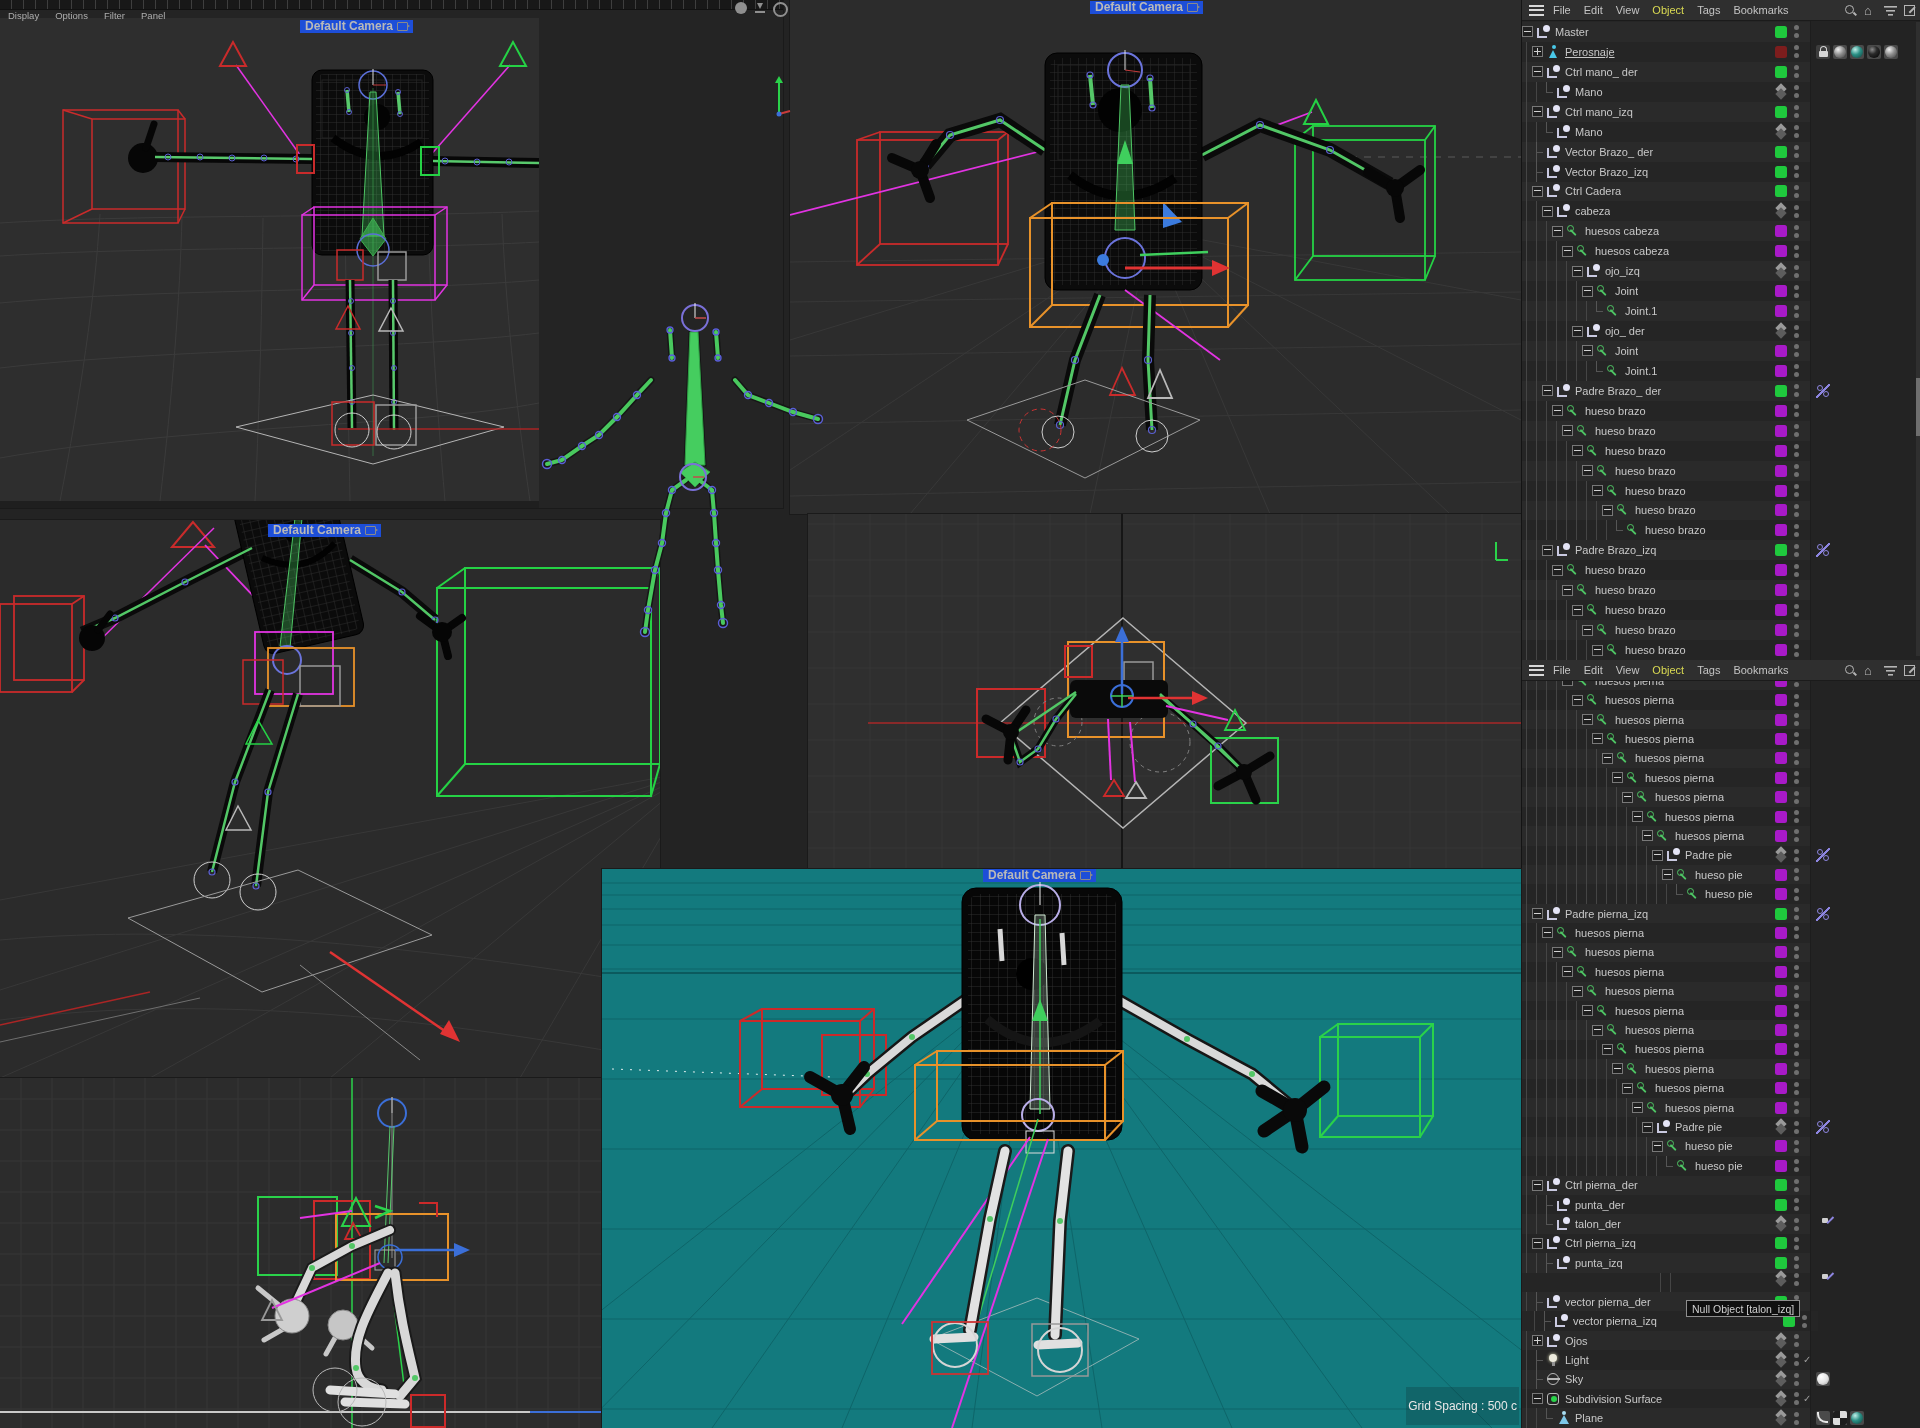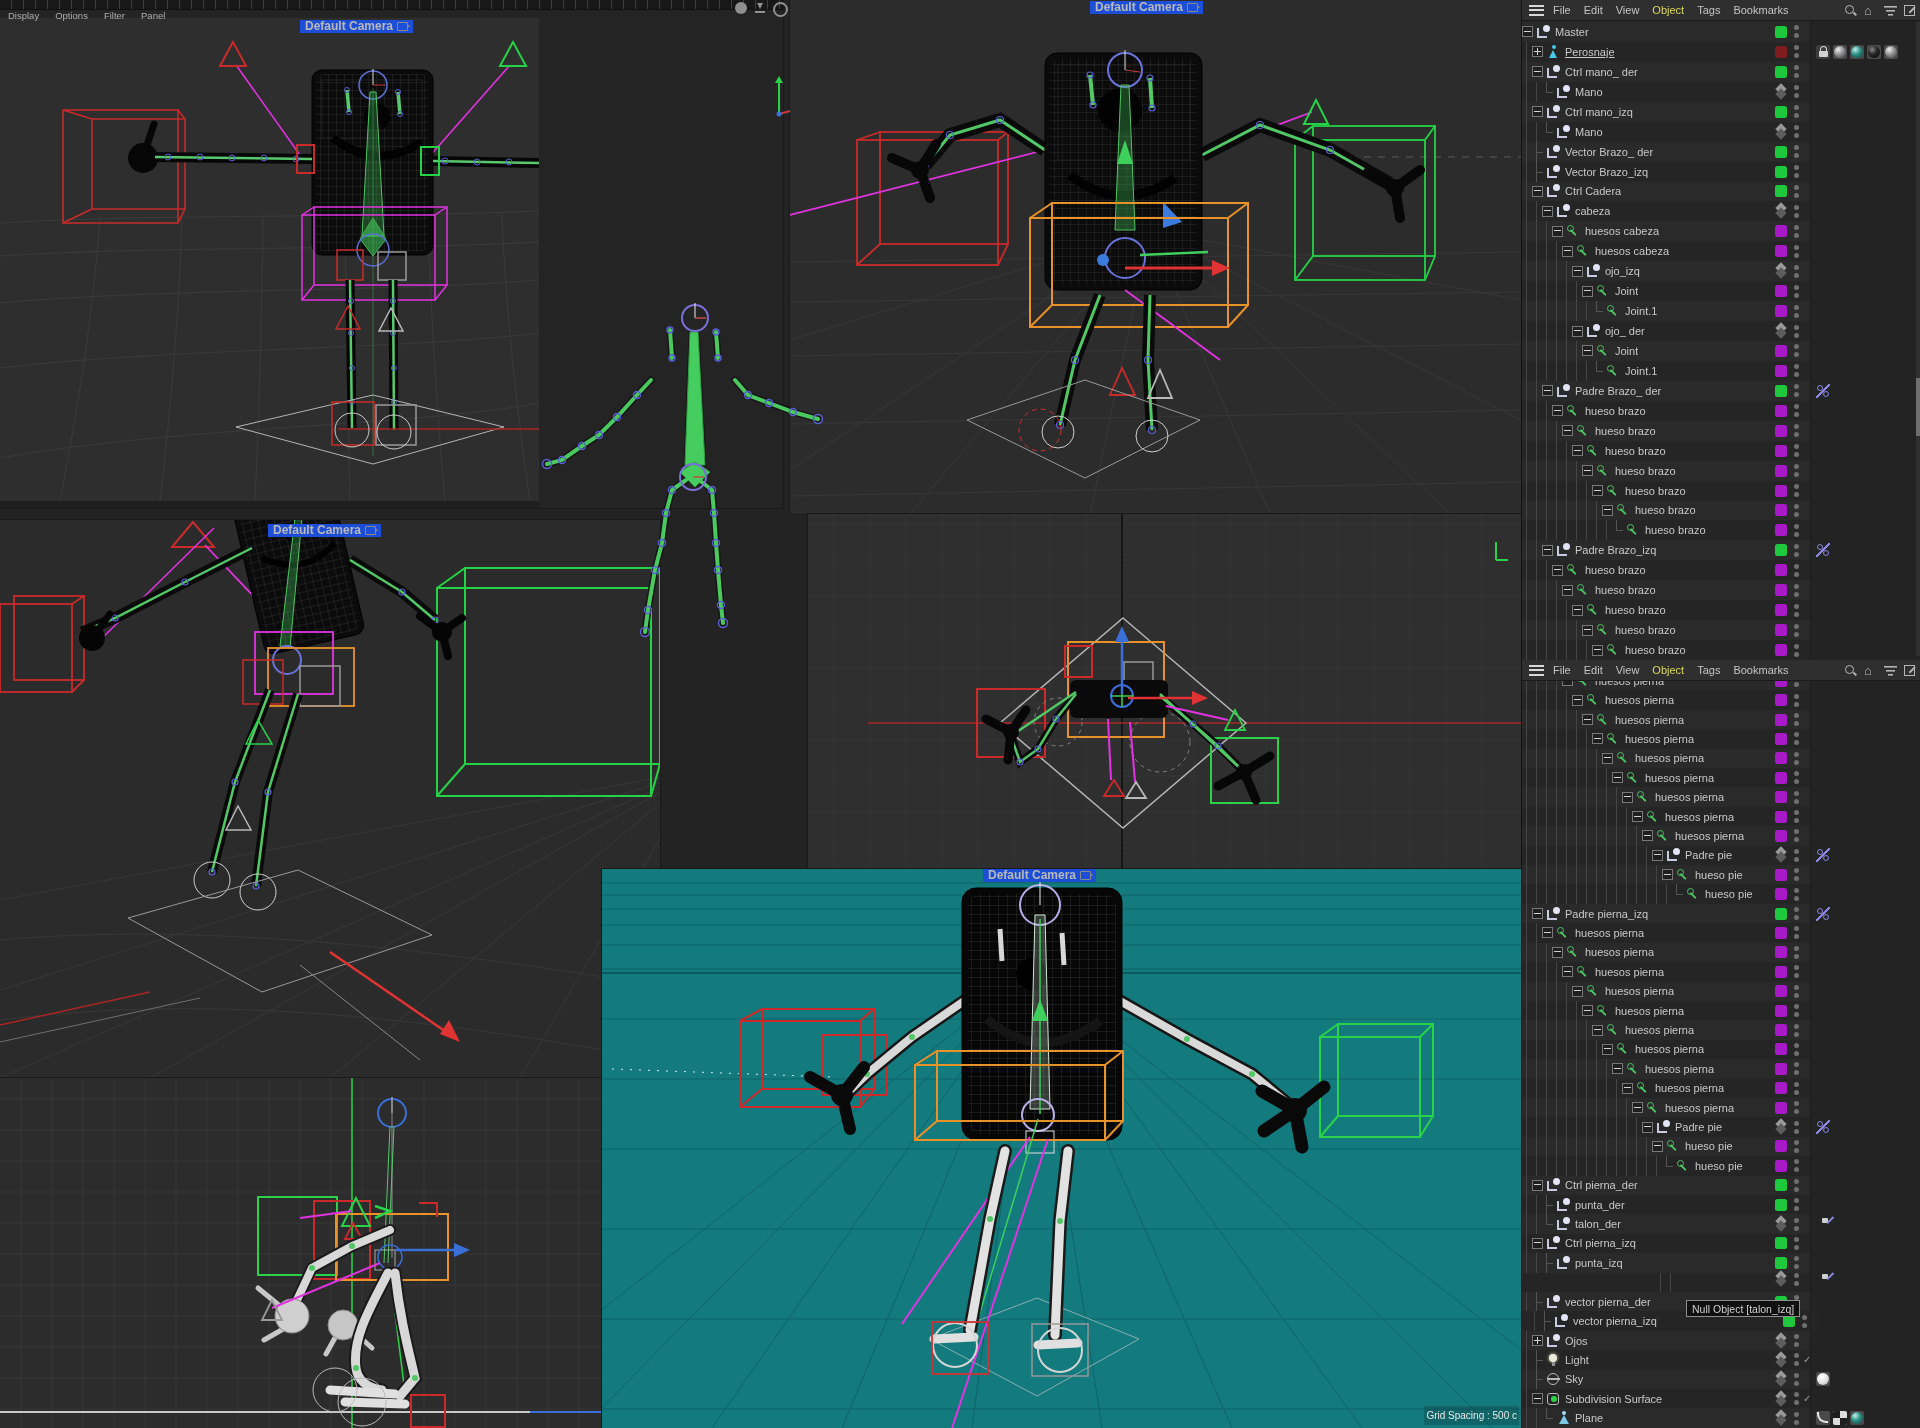--- a/index.html
+++ b/index.html
@@ -119,22 +119,22 @@
   .tag-phong:before{content:'';position:absolute;left:1px;top:1px;width:9px;height:9px;border-bottom:2px solid #e8e8e8;border-left:2px solid #e8e8e8;border-bottom-left-radius:9px;}
   .tag-uv{background:#ddd;border-radius:2px;overflow:hidden;}
   .tag-uv:before{content:'';position:absolute;left:0;top:0;width:7px;height:7px;background:#1e1e1e;}
   .tag-uv:after{content:'';position:absolute;left:7px;top:7px;width:7px;height:7px;background:#1e1e1e;}
   .tagdiv{position:absolute;left:288px;top:20px;bottom:0;width:1px;background:#1d1d1d;z-index:5;}
   .tagcol{position:absolute;left:289px;top:20px;bottom:0;right:0;background:#232323;}
   .scroll-track{position:absolute;right:1px;top:22px;bottom:4px;width:4px;background:#2f2f2f;}
   .scroll-thumb{position:absolute;right:1px;top:378px;width:4px;height:58px;background:#6e6e6e;z-index:6;}
   #tooltip{position:absolute;left:1686px;top:1300px;background:#101010;border:1px solid #8e8e8e;color:#cfcfcf;
            font-size:10.5px;padding:1.5px 5px;white-space:nowrap;z-index:20;}
-  #gridspacing{position:absolute;right:2px;bottom:3px;color:#e8e8e8;font-size:10px;background:rgba(10,40,42,.25);
-           padding:4px 2px;white-space:nowrap;}
+  #gridspacing{position:absolute;right:2px;bottom:3px;color:#e8e8e8;font-size:12px;background:rgba(10,40,42,.25);
+           padding:12px 2px;white-space:nowrap;}
   .axis-mini{position:absolute;left:771px;top:74px;z-index:3;}
 </style>
 </head>
 <body>
 
 <div id="root">
 
   <div id="window-a">
     <div class="ruler"></div>
     <div class="vp-menubar" id="vpa-menu">

